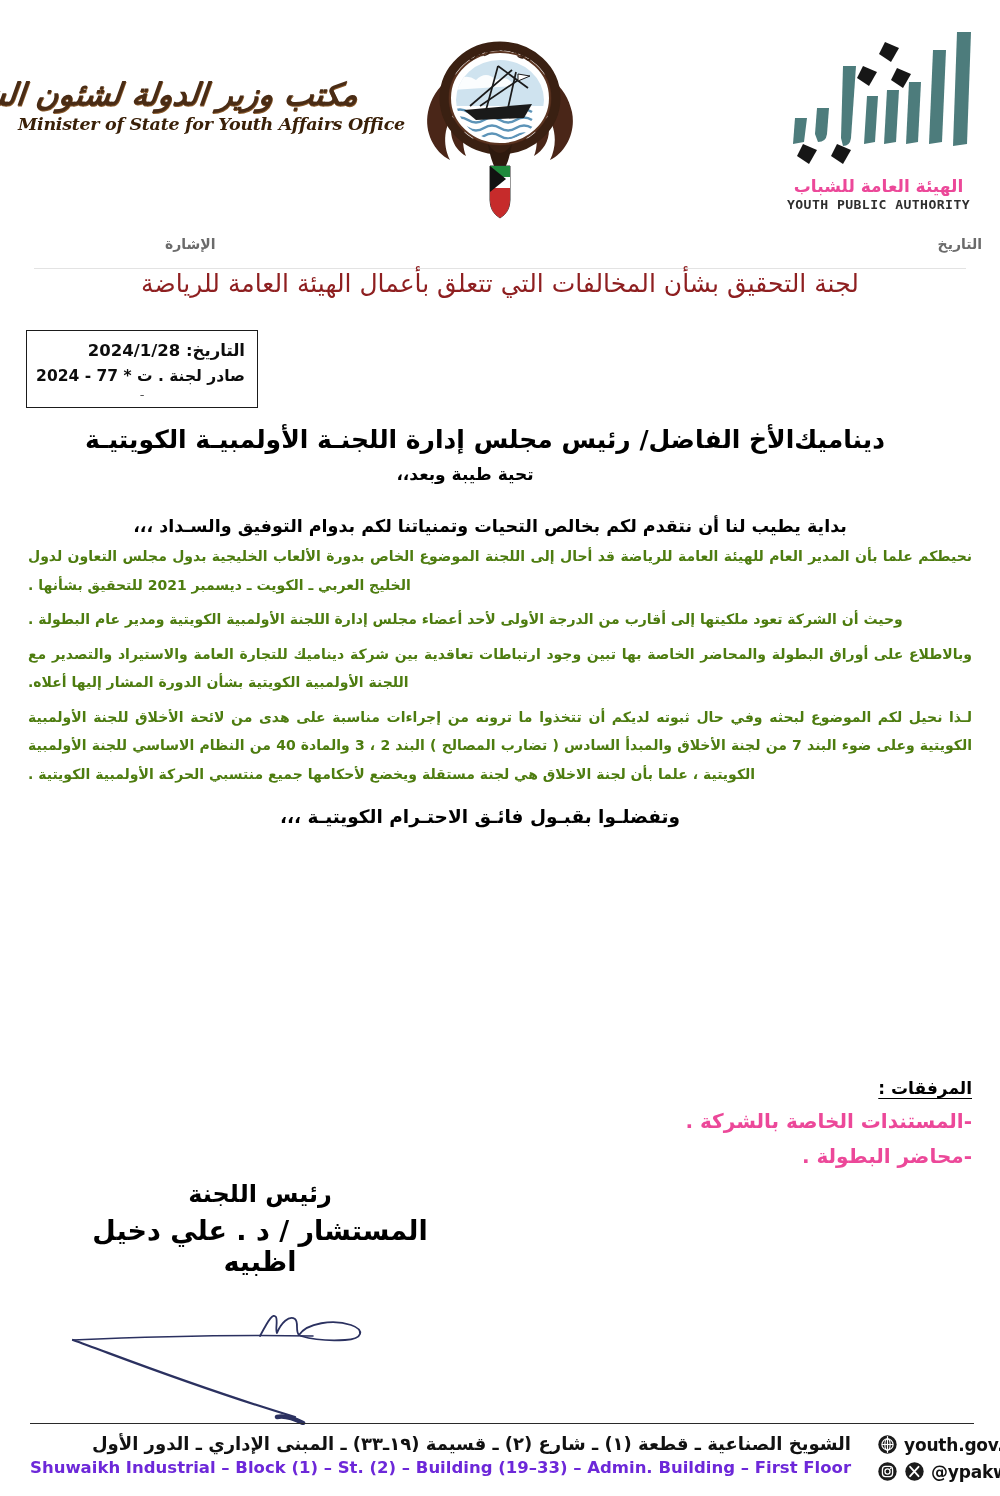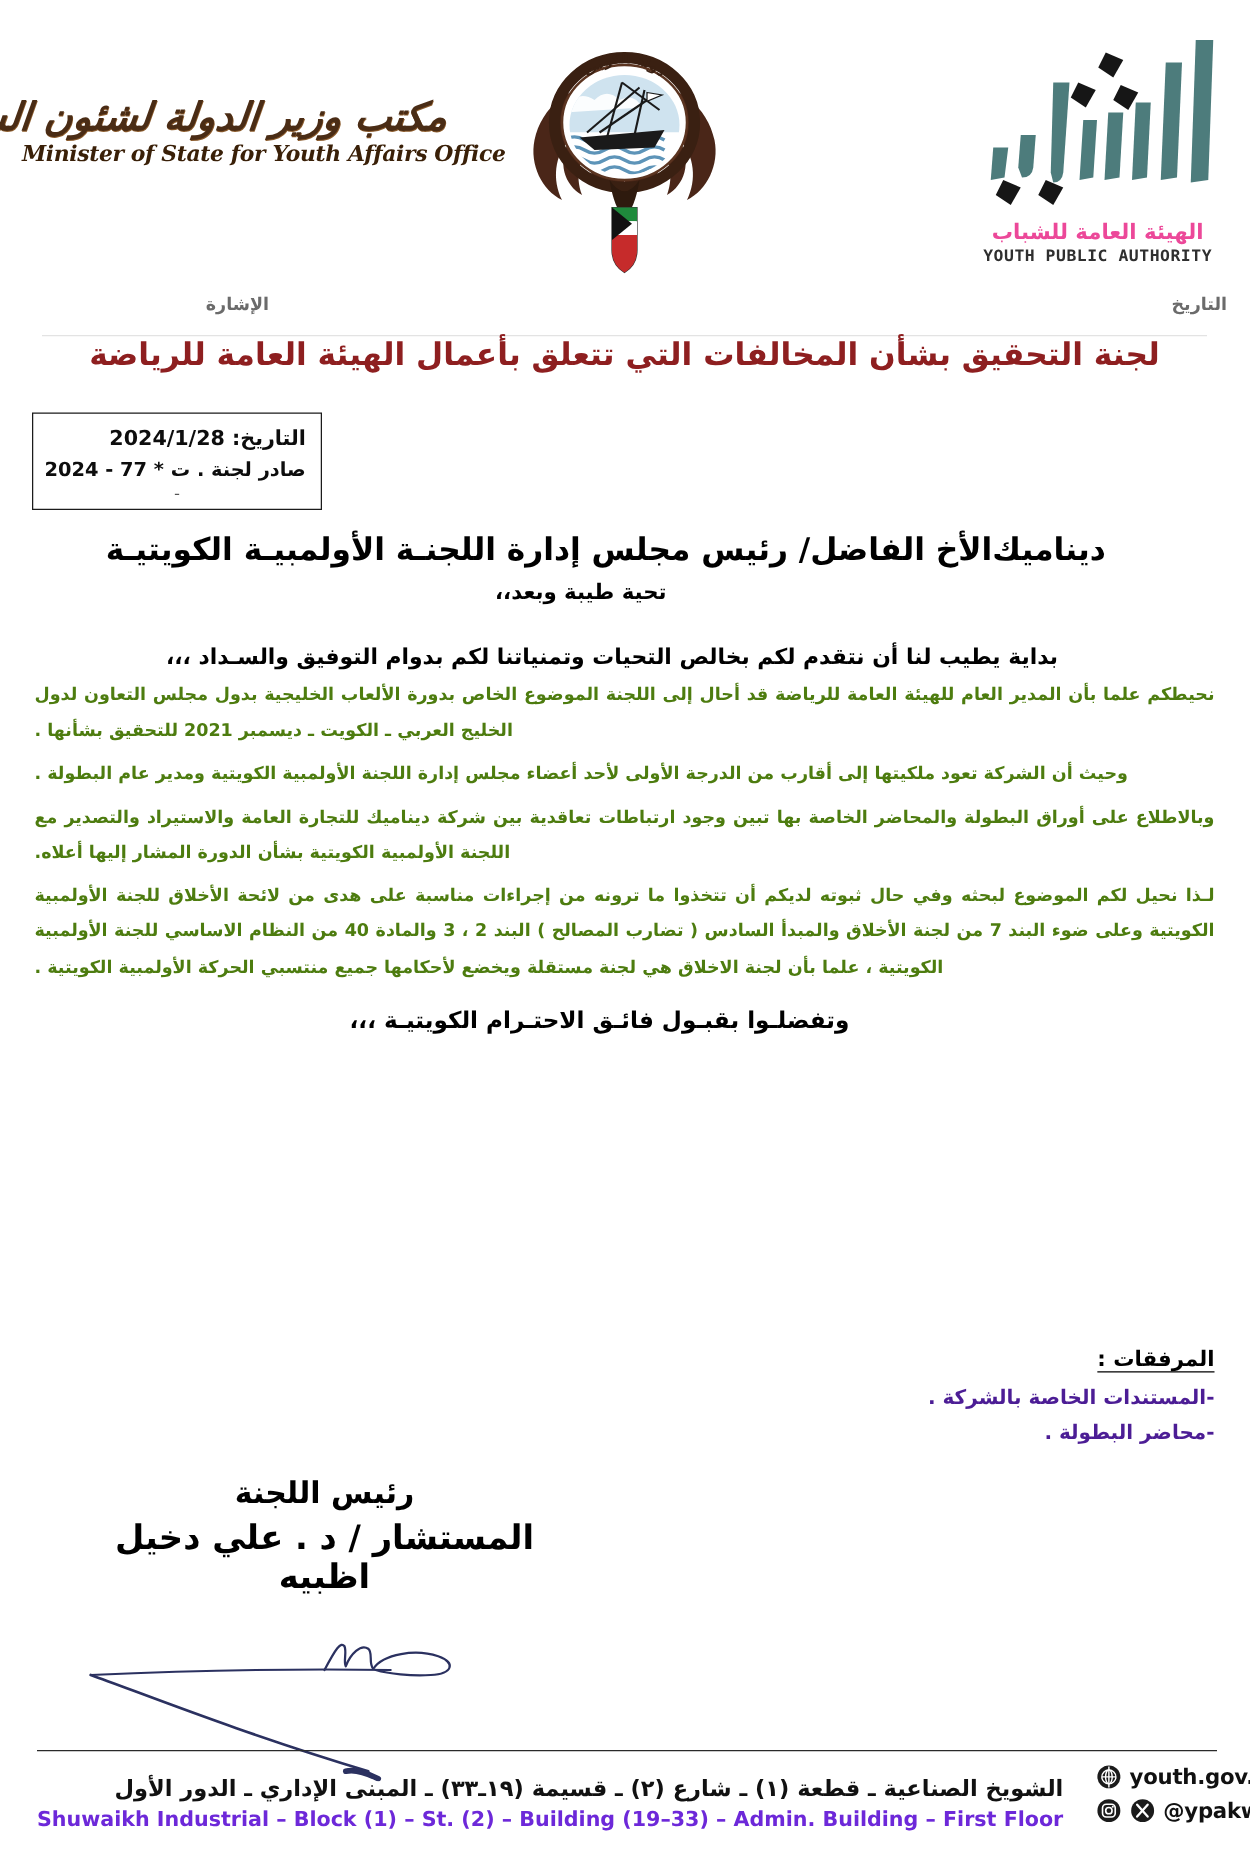--- a/index.html
+++ b/index.html
@@ -124,21 +124,21 @@
     background: #e3e3e3;
   }
 
   
   .doc-title {
     position: absolute;
     top: 266px;
     left: 0; right: 0;
     text-align: center;
     font-size: 25px;
-    font-weight: 700;
+    font-weight: 400;
     color: #8e1f20;
     letter-spacing: 0px;
     line-height: 1.45;
     padding: 0 70px;
   }
 
   
   .stamp-box {
     position: absolute;
     top: 330px;
@@ -223,24 +223,24 @@
     width: 420px;
   }
   .attach-title {
     font-size: 17px;
     font-weight: 700;
     text-decoration: underline;
     text-underline-offset: 4px;
     margin-bottom: 6px;
   }
   .attach-item {
-    font-size: 16px;
+    font-size: 20px;
     font-weight: 700;
     line-height: 1.75;
-    color: #4c1d95;
+    color: #ec4899;
   }
 
   
   .signature-block {
     position: absolute;
     top: 1180px;
     left: 70px;
     width: 380px;
     text-align: center;
   }
@@ -258,26 +258,26 @@
   .sig-mark {
     margin-top: 18px;
     margin-left: -30px;
   }
 
   
   .footer {
     position: absolute;
     left: 30px;
     right: 26px;
-    bottom: 31px;
+    bottom: 8px;
     border-top: 1.8px solid #2a2a2a;
     padding-top: 9px;
     display: flex;
     flex-direction: row-reverse;
-    align-items: flex-end;
+    align-items: flex-start;
     justify-content: space-between;
   }
   .footer-address { text-align: right; }
   .addr-ar {
     font-size: 18px;
     font-weight: 700;
     color: #111;
     letter-spacing: 0px;
     white-space: nowrap;
   }

